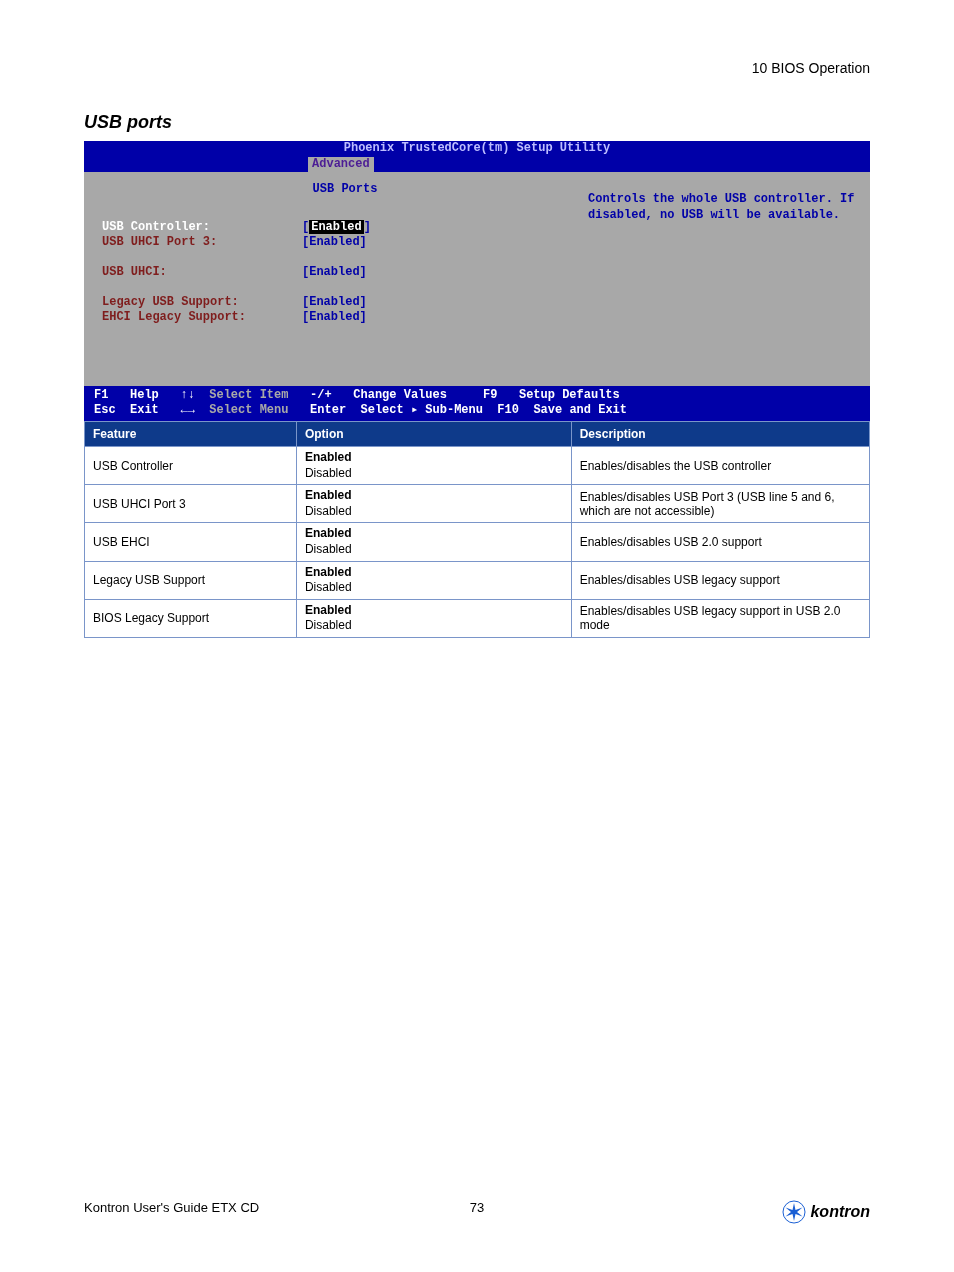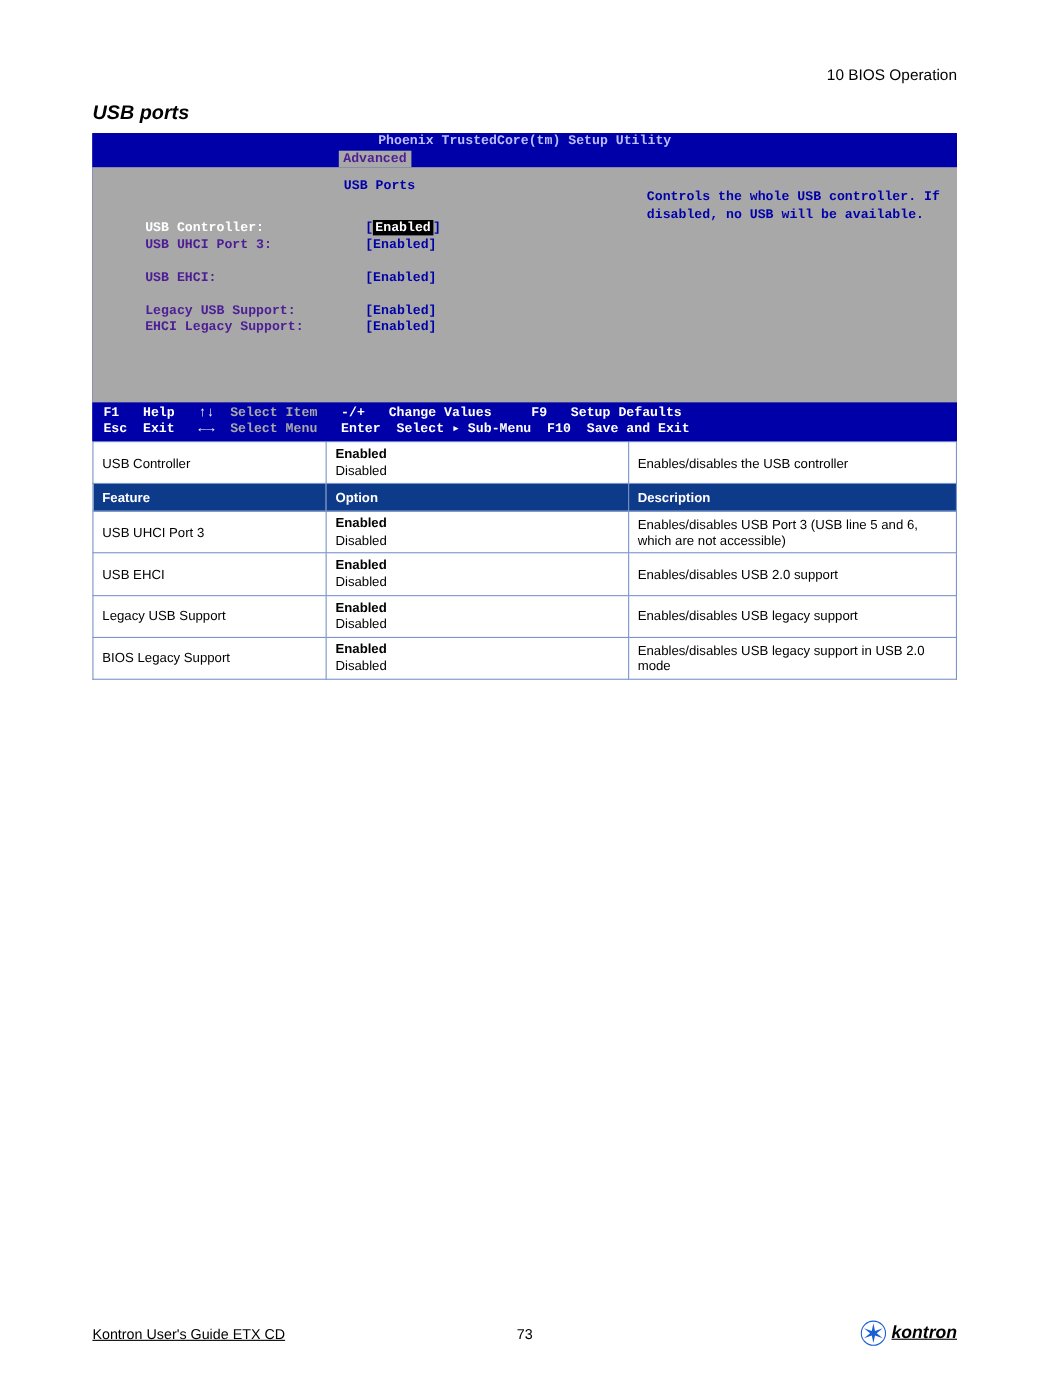--- a/index.html
+++ b/index.html
@@ -13,21 +13,21 @@
   .page {
     padding: 60px 84px 40px 84px;
     box-sizing: border-box;
     min-height: 1272px;
     position: relative;
   }
   .header-right {
     text-align: right;
     font-size: 14px;
     color: #000;
-    margin-bottom: 16px;
+    margin-bottom: 36px;
   }
   .section-title {
     font-style: italic;
     font-weight: bold;
     font-size: 18px;
     color: #000;
     margin-bottom: 8px;
   }
 
   
@@ -69,24 +69,23 @@
     width: 270px;
     padding-right: 12px;
   }
   .bios-subtitle {
     color: #0000a8;
     text-align: center;
     margin-bottom: 12px;
   }
   .bios-row {
     display: flex;
-    margin-left: 30px;
   }
   .bios-label {
-    color: #4c1d95;
+    color: #7f1d1d;
     width: 200px;
     white-space: pre;
   }
   .bios-value {
     color: #0000a8;
   }
   .bios-label-white {
     color: #fff;
     width: 200px;
     white-space: pre;
@@ -138,23 +137,22 @@
   .option-subrow { line-height: 1.3; }
 
   
   .page-footer {
     position: absolute;
     bottom: 48px;
     left: 84px;
     right: 84px;
     display: flex;
     justify-content: space-between;
-    align-items: center;
+    align-items: flex-start;
     font-size: 13px;
-    text-decoration: underline;
   }
   .page-num {
     position: absolute;
     left: 50%;
     transform: translateX(-50%);
   }
   .logo {
     display: flex;
     align-items: center;
     font-weight: bold;
@@ -185,21 +183,21 @@
         <div class="bios-row">
           <span class="bios-label-white">USB Controller:</span>
           <span class="bios-value">[<span class="bios-selected">Enabled</span>]</span>
         </div>
         <div class="bios-row">
           <span class="bios-label">USB UHCI Port 3:</span>
           <span class="bios-value">[Enabled]</span>
         </div>
         <div style="height:14px"></div>
         <div class="bios-row">
-          <span class="bios-label">USB EHCI:</span>
+          <span class="bios-label">USB UHCI:</span>
           <span class="bios-value">[Enabled]</span>
         </div>
         <div style="height:14px"></div>
         <div class="bios-row">
           <span class="bios-label">Legacy USB Support:</span>
           <span class="bios-value">[Enabled]</span>
         </div>
         <div class="bios-row">
           <span class="bios-label">EHCI Legacy Support:</span>
           <span class="bios-value">[Enabled]</span>
@@ -216,28 +214,28 @@
       </div>
       <div>
         <span class="key">Esc</span>&nbsp;&nbsp;<span class="key">Exit</span>&nbsp;&nbsp;&nbsp;<span class="key">←→</span>&nbsp;&nbsp;<span>Select Menu</span>&nbsp;&nbsp;&nbsp;<span class="key">Enter</span>&nbsp;&nbsp;<span class="key">Select ▸ Sub-Menu</span>&nbsp;&nbsp;<span class="key">F10</span>&nbsp;&nbsp;<span class="key">Save and Exit</span>
       </div>
     </div>
   </div>
 
   <table class="feature">
     <tbody>
         <tr>
-      <td>USB Controller</td>
-      <td class="option-subrow"><b>Enabled</b><br><span>Disabled</span></td>
-      <td>Enables/disables the USB controller</td>
-    </tr>
-    <tr>
       <th style="width:27%">Feature</th>
       <th style="width:35%">Option</th>
       <th>Description</th>
+    </tr>
+    <tr>
+      <td>USB Controller</td>
+      <td class="option-subrow"><b>Enabled</b><br><span>Disabled</span></td>
+      <td>Enables/disables the USB controller</td>
     </tr>
     <tr>
       <td>USB UHCI Port 3</td>
       <td class="option-subrow"><b>Enabled</b><br><span>Disabled</span></td>
       <td>Enables/disables USB Port 3 (USB line 5 and 6, which are not accessible)</td>
     </tr>
     <tr>
       <td>USB EHCI</td>
       <td class="option-subrow"><b>Enabled</b><br><span>Disabled</span></td>
       <td>Enables/disables USB 2.0 support</td>

